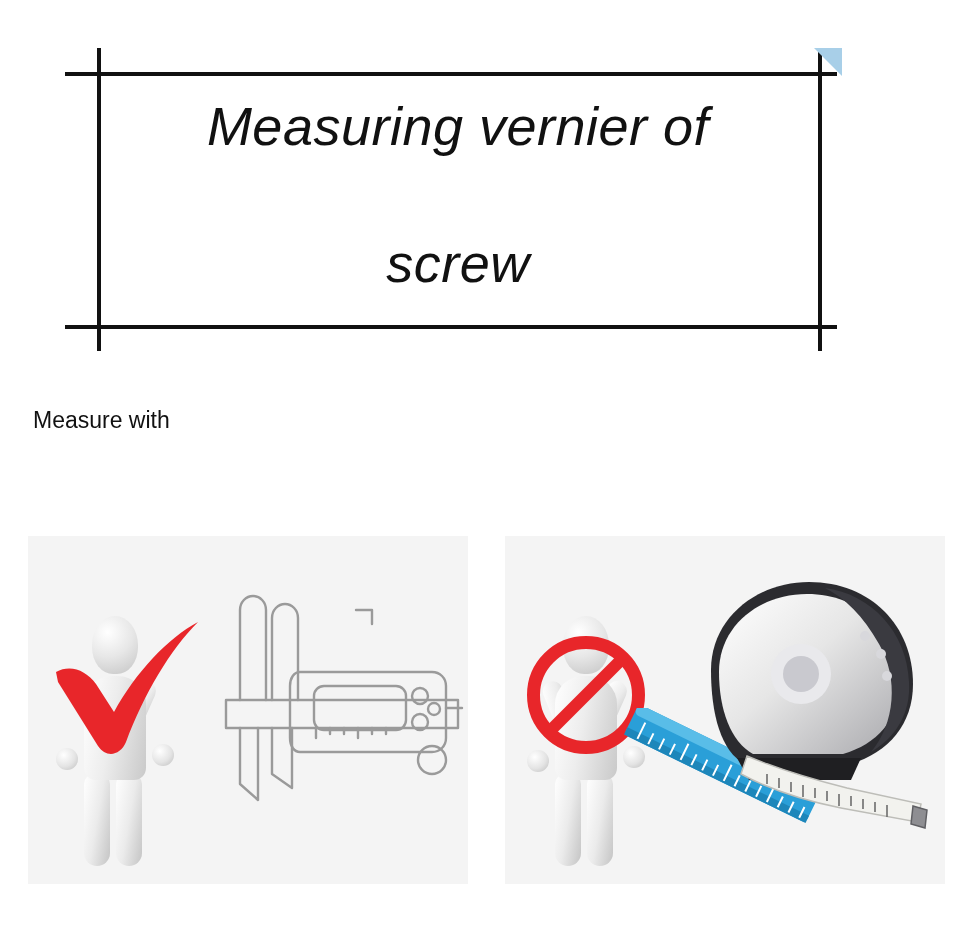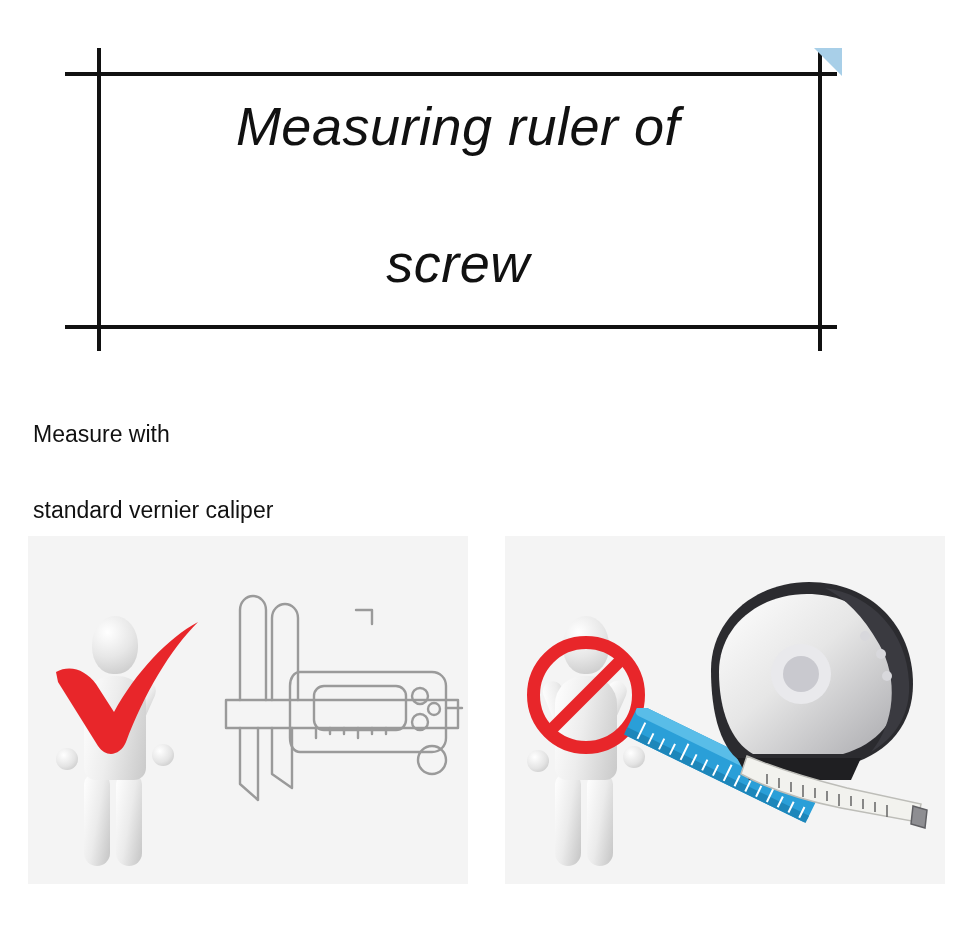--- a/index.html
+++ b/index.html
@@ -73,21 +73,21 @@
     width: 960px;
     height: 140px;
   }
   .caption {
     position: absolute;
     font-size: 23px;
     line-height: 76px;
     color: #111;
     white-space: nowrap;
   }
-  .caption-left { left: 33px; top: 14px; }
+  .caption-left { left: 33px; top: 0; }
   .caption-right { left: 483px; top: 4px; }
   .caption span { display: block; }
 
   
   .panel {
     position: absolute;
     top: 536px;
     width: 440px;
     height: 348px;
     background: #f4f4f4;
@@ -209,29 +209,28 @@
 <body>
 
 <div class="title-banner">
   <div class="rule-top"></div>
   <div class="rule-bottom"></div>
   <div class="rule-left"></div>
   <div class="rule-right"></div>
   <div class="corner-flag"></div>
 
   <div class="title-text">
-    <span class="title-line-1">Measuring ruler of</span>
+    <span class="title-line-1">Measuring vernier of</span>
     <span class="title-line-2">screw</span>
   </div>
 </div>
 
 <div class="captions">
   <div class="caption caption-left">
     <span>Measure with</span>
-    <span>standard vernier caliper</span>
   </div>
   <div class="caption caption-right">
   </div>
 </div>
 
 <div class="panel panel-left">
 
   <div class="figure" style="left:36px; width:100px; height:250px;">
     <div class="fig-arm l"></div>
     <div class="fig-arm r"></div>

